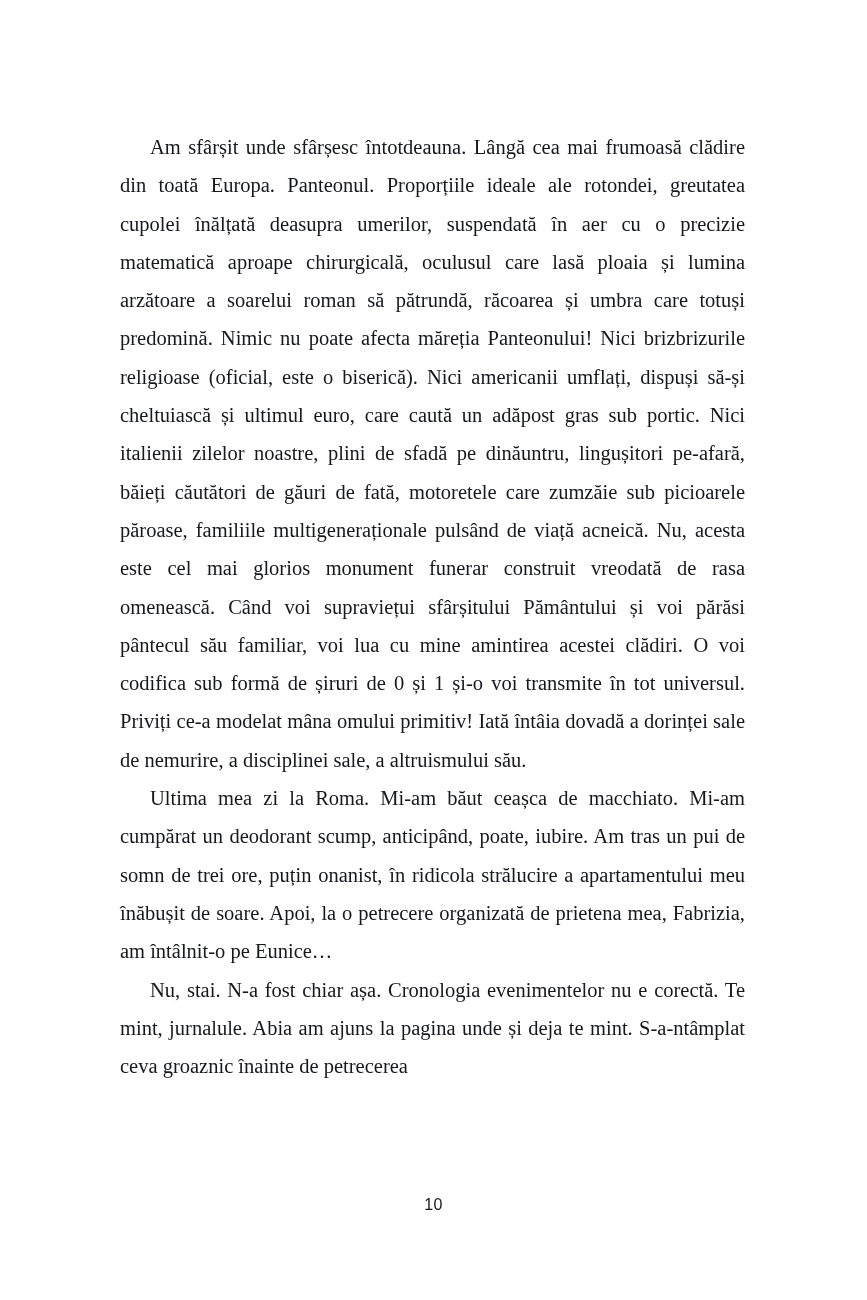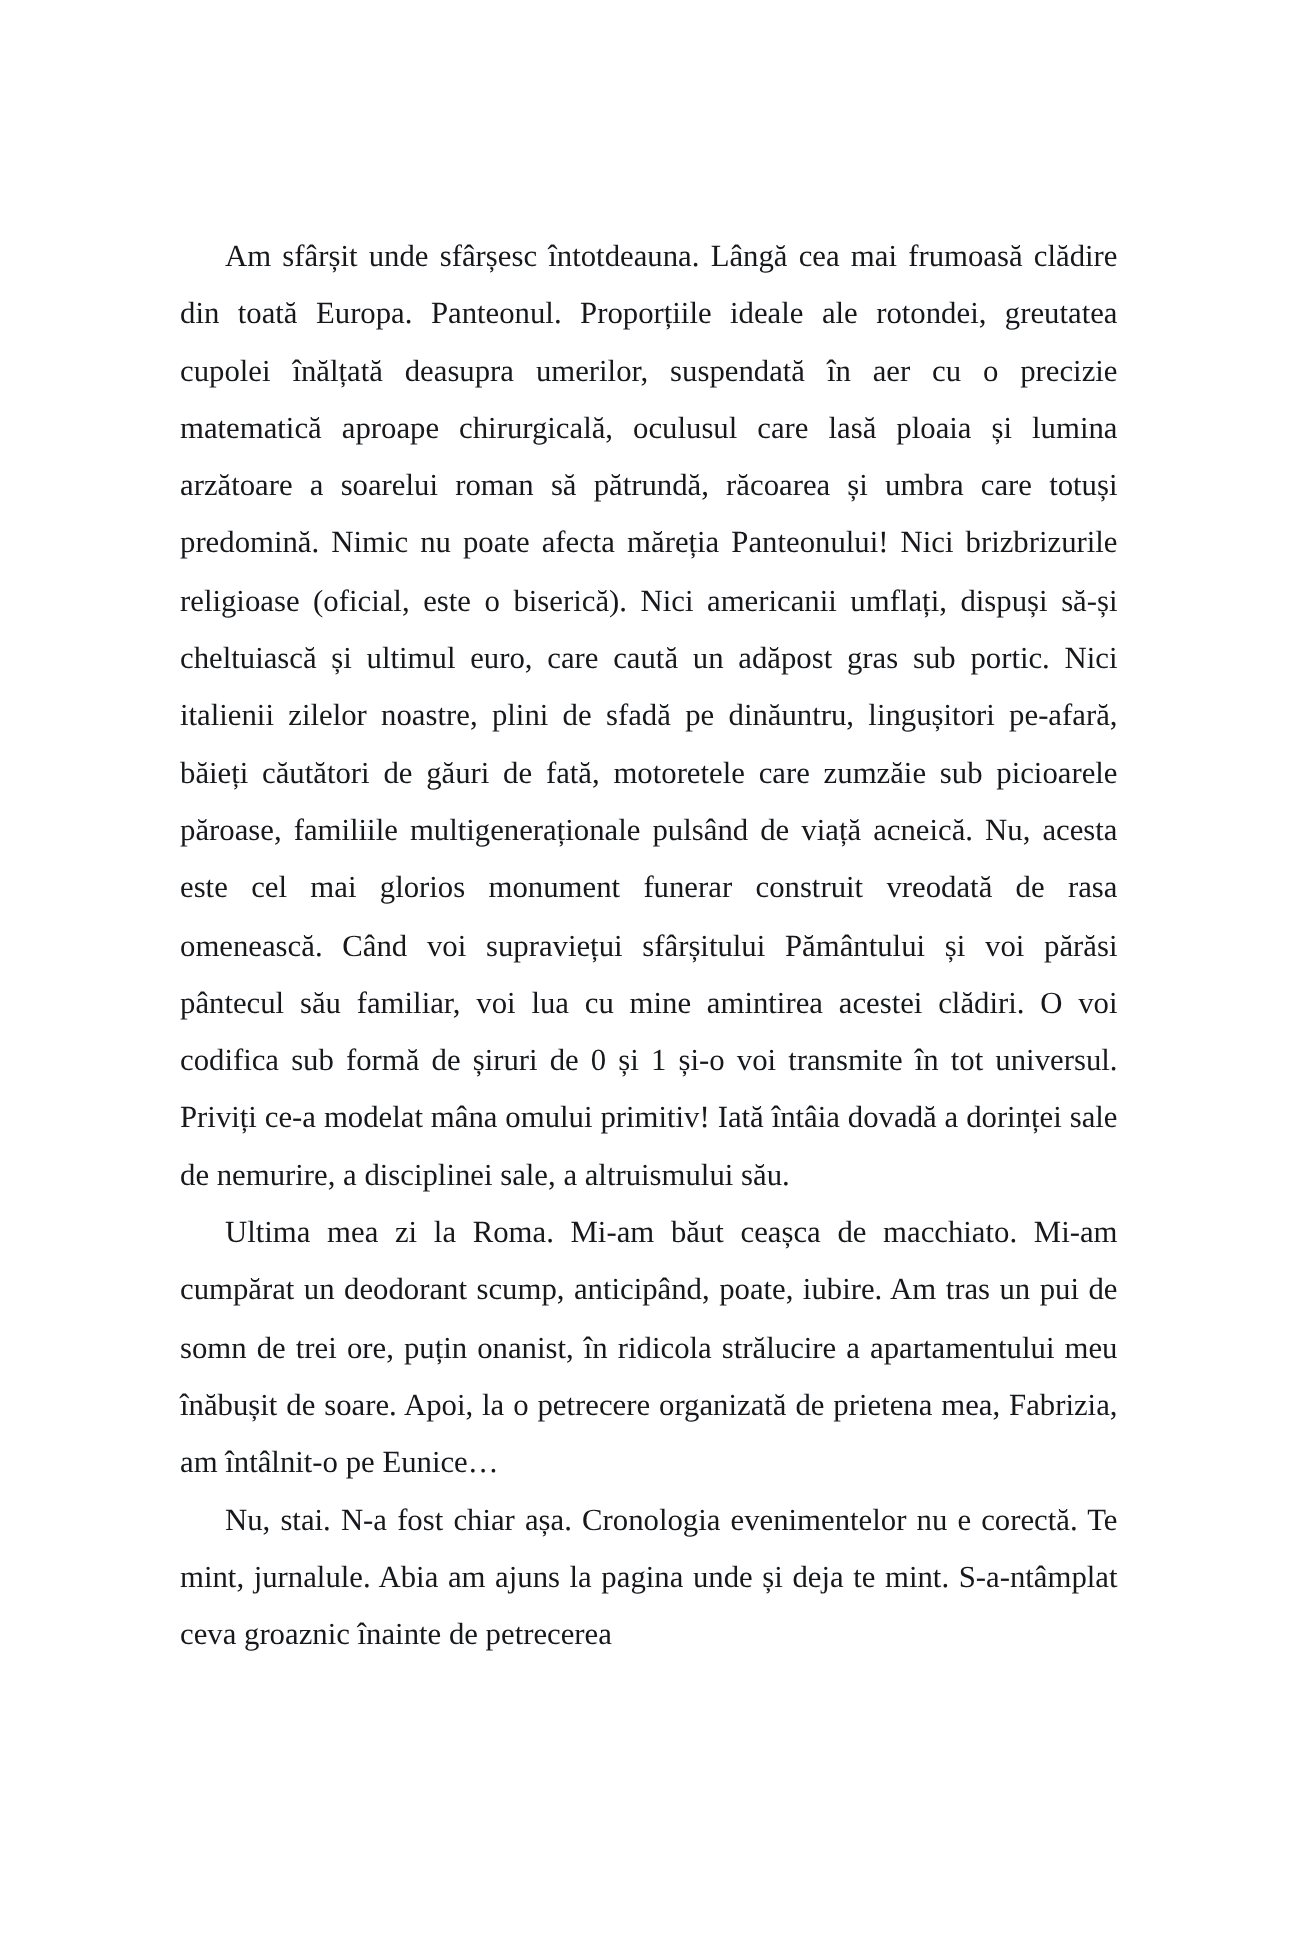--- a/index.html
+++ b/index.html
@@ -19,21 +19,21 @@
     left: 0;
     top: 0;
     width: 867px;
     height: 1300px;
     background: #ffffff;
     overflow: hidden;
   }
   .text-block {
     position: absolute;
     left: 120px;
-    top: 152px;
+    top: 128px;
     width: 625px;
   }
   p.para {
     margin: 0;
     font-size: 20.5px;
     line-height: 38.3px;
     text-align: justify;
     text-justify: inter-word;
     text-indent: 30px;
     hyphens: manual;
@@ -58,14 +58,15 @@
 <body>
 
 <div class="page">
 
   <div class="text-block">
     <p class="para last-line-left">Am sfârșit unde sfârșesc întotdeauna. Lângă cea mai fru­moasă clădire din toată Europa. Panteonul. Proporțiile ideale ale rotondei, greutatea cupolei înălțată deasupra umerilor, sus­pendată în aer cu o precizie matematică aproape chirurgicală, oculusul care lasă ploaia și lumina arzătoare a soarelui roman să pătrundă, răcoarea și umbra care totuși predomină. Nimic nu poate afecta măreția Panteonului! Nici brizbrizurile religi­oase (oficial, este o biserică). Nici americanii umflați, dispuși să-și cheltuiască și ultimul euro, care caută un adăpost gras sub portic. Nici italienii zilelor noastre, plini de sfadă pe dinăuntru, lingușitori pe-afară, băieți căutători de găuri de fată, motoretele care zumzăie sub picioarele păroase, familiile multigenerațio­nale pulsând de viață acneică. Nu, acesta este cel mai glorios monument funerar construit vreodată de rasa omenească. Când voi supraviețui sfârșitului Pământului și voi părăsi pântecul său familiar, voi lua cu mine amintirea acestei clădiri. O voi codifica sub formă de șiruri de 0 și 1 și-o voi transmite în tot universul. Priviți ce-a modelat mâna omului primitiv! Iată întâia dovadă a dorinței sale de nemurire, a disciplinei sale, a altruismului său.</p>
     <p class="para last-line-left">Ultima mea zi la Roma. Mi-am băut ceașca de macchiato. Mi-am cumpărat un deodorant scump, anticipând, poate, iubire. Am tras un pui de somn de trei ore, puțin onanist, în ridicola strălucire a apartamentului meu înăbușit de soare. Apoi, la o petrecere organizată de prietena mea, Fabrizia, am întâlnit-o pe Eunice…</p>
     <p class="para last-line-left">Nu, stai. N-a fost chiar așa. Cronologia evenimentelor nu e corectă. Te mint, jurnalule. Abia am ajuns la pagina unde și deja te mint. S-a-ntâmplat ceva groaznic înainte de petrecerea</p>
   </div>
 
+  <div class="folio">10</div>
 
 </div>
 
 </body></html>

